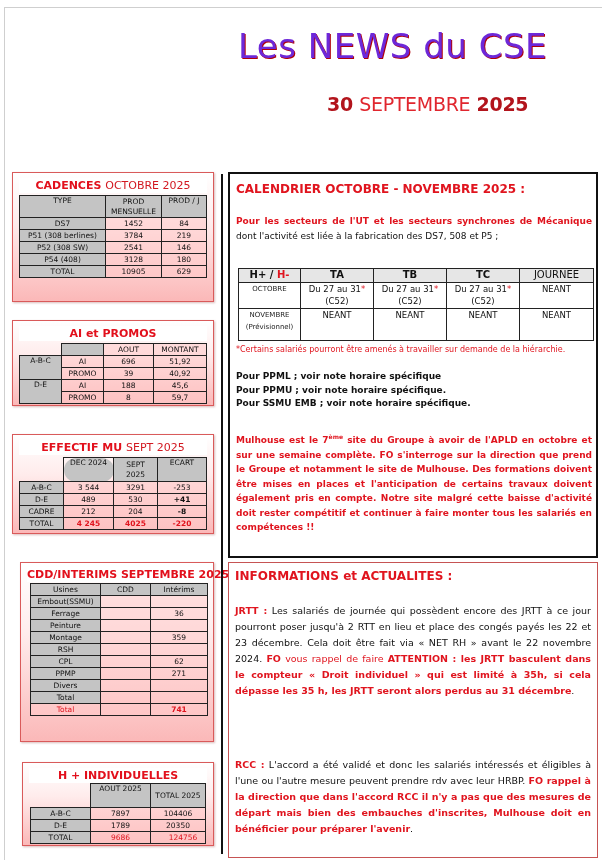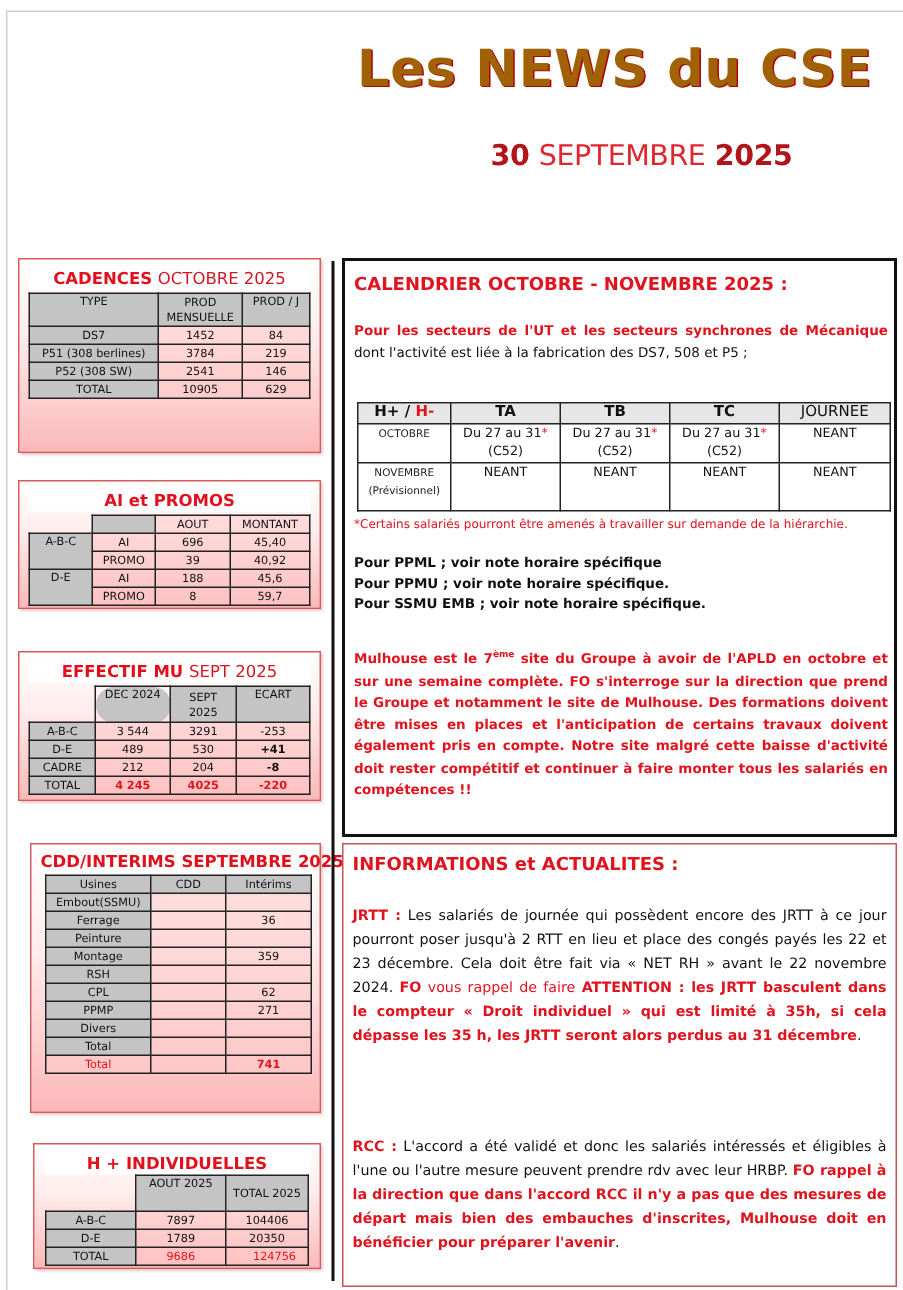--- a/index.html
+++ b/index.html
@@ -1,19 +1,19 @@
 <!DOCTYPE html>
 <html><head>
 <meta charset="utf-8">
 <style>
   * { box-sizing: border-box; margin: 0; padding: 0; }
   html, body { width: 602px; height: 860px; background: #ffffff; overflow: hidden; }
   body { font-family: "DejaVu Sans", sans-serif; position: relative; color: #111; }
   .page-frame { position: absolute; left: 4px; top: 7px; width: 598px; height: 860px; border-left: 1px solid #cfcfcf; border-top: 1px solid #cfcfcf; }
-  .title { position: absolute; left: 238px; top: 26px; font-family: "DejaVu Sans", sans-serif; font-weight: bold; font-size: 34px; color: #a16207; letter-spacing: 0.5px; text-shadow: 1px 1px 0 #b00008; white-space: nowrap; }
+  .title { position: absolute; left: 238px; top: 26px; font-family: "DejaVu Sans", sans-serif; font-weight: normal; font-size: 34px; color: #6d28d9; letter-spacing: 0.5px; text-shadow: 1px 1px 0 #b00008; white-space: nowrap; }
   .date { position: absolute; left: 327px; top: 93px; font-size: 19px; color: #b2141c; font-weight: bold; letter-spacing: -0.3px; white-space: nowrap; }
   .date .red { color: #e0262e; font-weight: normal; }
 
   
   .lbox { position: absolute; border: 1px solid #d95a5a; background: linear-gradient(#ffffff 0%, #ffecec 40%, #fbb8b8 100%); box-shadow: 1px 1px 2px rgba(150,60,60,0.35); }
   .lbox .hd { background: #fff; text-align: center; font-weight: bold; font-size: 11px; color: #e2101c; margin: 5px 6px 2px 6px; height: 15px; line-height: 15px; white-space: nowrap; }
   .lbox .hd .n { font-weight: normal; color: #d21820; }
   table.t { border-collapse: collapse; font-size: 7.5px; position: absolute; }
   table.t td { border: 1px solid #222; text-align: center; padding: 0 2px; height: 12px; line-height: 10px; color: #111; }
   table.t td.g { background: #c4c4c4; }
@@ -65,20 +65,25 @@
           <td class="g">P51 (308 berlines)</td>
           <td class="p">3784</td>
           <td class="p">219</td>
         </tr>
     <tr>
           <td class="g">P52 (308 SW)</td>
           <td class="p">2541</td>
           <td class="p">146</td>
         </tr>
     <tr>
+          <td class="g">P54 (408)</td>
+          <td class="p">3128</td>
+          <td class="p">180</td>
+        </tr>
+    <tr>
           <td class="g">TOTAL</td>
           <td class="p">10905</td>
           <td class="p">629</td>
         </tr>
   </tbody>
     </table>
 </div>
 
 <div class="lbox" style="left:12px;top:320px;width:202px;height:86px;">
   <div class="hd">AI et PROMOS</div>
@@ -87,21 +92,21 @@
         <tr>
           <td class="e" style="width:42px;"></td>
           <td class="g" style="width:42px;"></td>
           <td class="p" style="width:50px;">AOUT</td>
           <td class="p">MONTANT</td>
         </tr>
     <tr>
           <td class="g" rowspan="2" style="vertical-align:top;">A-B-C</td>
           <td class="p">AI</td>
           <td class="p">696</td>
-          <td class="p">45,40</td>
+          <td class="p">51,92</td>
         </tr>
     <tr>
           <td class="p">PROMO</td>
           <td class="p">39</td>
           <td class="p">40,92</td>
         </tr>
     <tr>
           <td class="g" rowspan="2" style="vertical-align:top;">D-E</td>
           <td class="p">AI</td>
           <td class="p">188</td>

